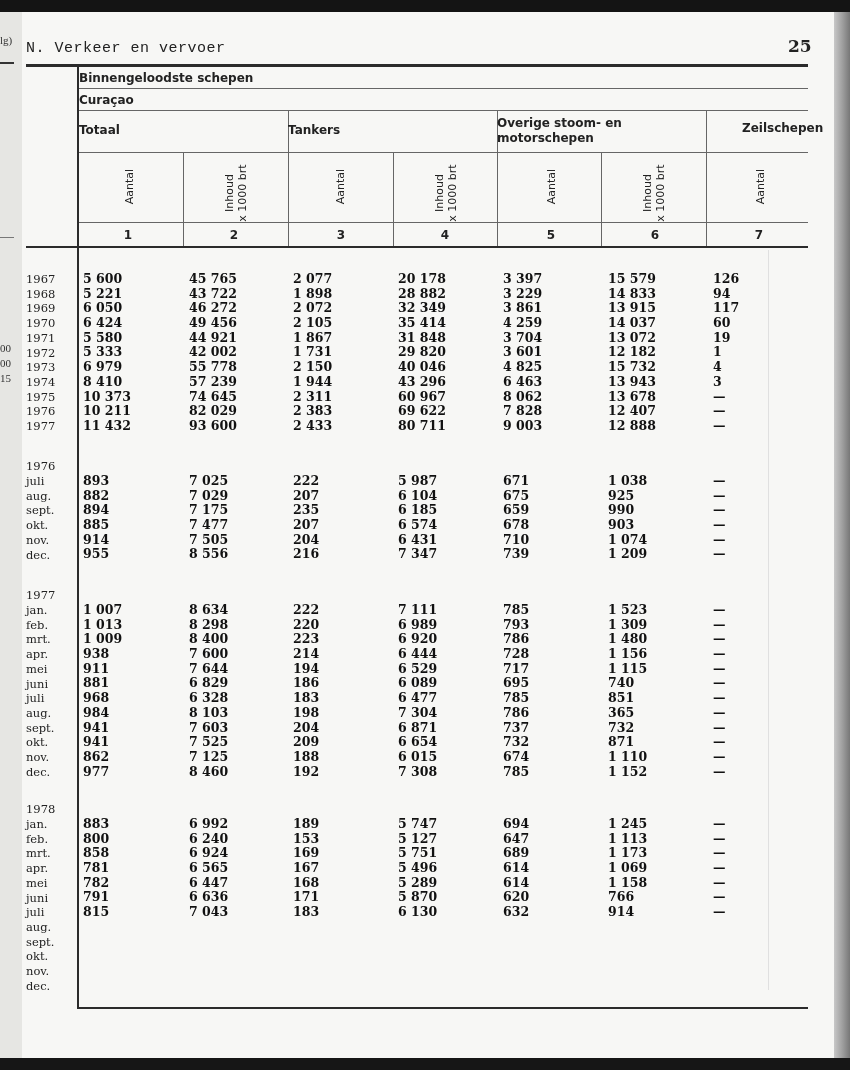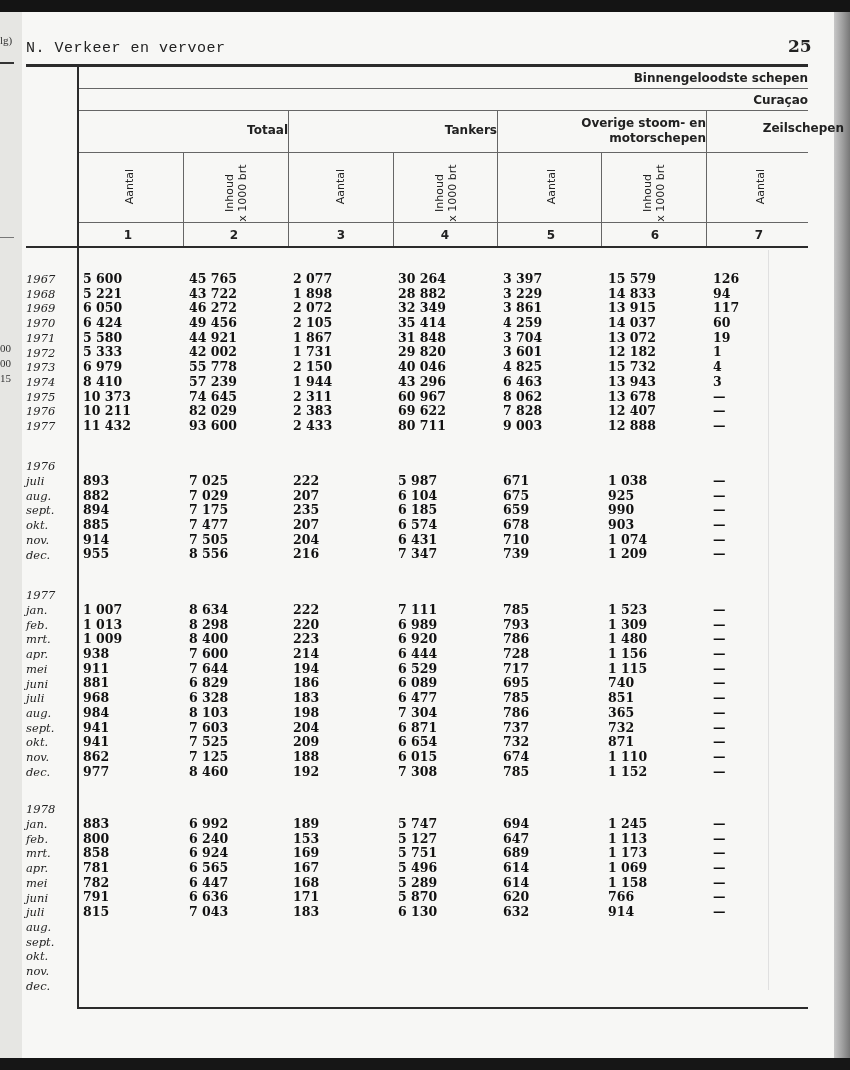--- a/index.html
+++ b/index.html
@@ -11,25 +11,25 @@
   .prev-page .frag { position:absolute; left:0; font-family:"Liberation Serif", serif; font-size:11px; color:#333; }
   .prev-page .line { position:absolute; left:0; width:14px; height:2px; background:#333; }
   .right-edge { position:absolute; left:834px; top:12px; width:16px; height:1046px; background:linear-gradient(90deg,#c8c8c8,#999 60%,#777); }
 
   .header-title { position:absolute; left:26px; top:40px; font-family:Liberation Mono, monospace; font-size:15px; color:#222; letter-spacing:0.5px; }
   .page-number { position:absolute; left:788px; top:36px; font-family:"DejaVu Serif", serif; font-weight:bold; font-size:17px; color:#222; }
 
   .rule { position:absolute; background:#2b2b2b; }
   .thin { position:absolute; background:#666; }
 
-  .hd { position:absolute; font-family:"DejaVu Sans", sans-serif; font-size:12px; color:#222; text-align:right; font-weight:bold; }
+  .hd { position:absolute; font-family:"DejaVu Sans", sans-serif; font-size:12px; color:#222; text-align:left; font-weight:bold; }
   .vt { position:absolute; font-family:"DejaVu Sans", sans-serif; font-size:11px; color:#222; transform:rotate(-90deg); transform-origin:center center; text-align:center; white-space:nowrap; line-height:13px; }
   .colnum { position:absolute; font-family:"DejaVu Sans", sans-serif; font-size:12px; font-weight:bold; color:#222; width:30px; text-align:center; }
 
-  .stub { position:absolute; left:26px; width:60px; font-family:"DejaVu Serif", serif; font-style:italic; font-size:11.5px; color:#222; line-height:14.7px; }
+  .stub { position:absolute; left:26px; width:60px; font-family:"DejaVu Serif", serif; font-size:11.5px; color:#222; line-height:14.7px; }
   .col { position:absolute; font-family:"DejaVu Serif", serif; font-size:12.5px; font-weight:bold; color:#111; line-height:14.7px; text-align:left; white-space:pre; }
   .col div { height:14.7px; }
 </style>
 </head>
 <body>
 
 <div class="top-band"></div>
 <div class="prev-page">
   <span class="frag" style="top:22px;">lg)</span>
   <div class="line" style="top:50px;"></div>
@@ -98,21 +98,21 @@
       <div>1972</div>
       <div>1973</div>
       <div>1974</div>
       <div>1975</div>
       <div>1976</div>
       <div>1977</div>
     </div>
     <div class="col" style="top: 272px; left: 83px; width: 90px;"><div>5 600</div><div>5 221</div><div>6 050</div><div>6 424</div><div>5 580</div><div>5 333</div><div>6 979</div><div>8 410</div><div>10 373</div><div>10 211</div><div>11 432</div></div>
     <div class="col" style="top: 272px; left: 189px; width: 90px;"><div>45 765</div><div>43 722</div><div>46 272</div><div>49 456</div><div>44 921</div><div>42 002</div><div>55 778</div><div>57 239</div><div>74 645</div><div>82 029</div><div>93 600</div></div>
     <div class="col" style="top: 272px; left: 293px; width: 90px;"><div>2 077</div><div>1 898</div><div>2 072</div><div>2 105</div><div>1 867</div><div>1 731</div><div>2 150</div><div>1 944</div><div>2 311</div><div>2 383</div><div>2 433</div></div>
-    <div class="col" style="top: 272px; left: 398px; width: 90px;"><div>30 264</div><div>28 882</div><div>32 349</div><div>35 414</div><div>31 848</div><div>29 820</div><div>40 046</div><div>43 296</div><div>60 967</div><div>69 622</div><div>80 711</div></div>
+    <div class="col" style="top: 272px; left: 398px; width: 90px;"><div>20 178</div><div>28 882</div><div>32 349</div><div>35 414</div><div>31 848</div><div>29 820</div><div>40 046</div><div>43 296</div><div>60 967</div><div>69 622</div><div>80 711</div></div>
     <div class="col" style="top: 272px; left: 503px; width: 90px;"><div>3 397</div><div>3 229</div><div>3 861</div><div>4 259</div><div>3 704</div><div>3 601</div><div>4 825</div><div>6 463</div><div>8 062</div><div>7 828</div><div>9 003</div></div>
     <div class="col" style="top: 272px; left: 608px; width: 90px;"><div>15 579</div><div>14 833</div><div>13 915</div><div>14 037</div><div>13 072</div><div>12 182</div><div>15 732</div><div>13 943</div><div>13 678</div><div>12 407</div><div>12 888</div></div>
     <div class="col" style="top: 272px; left: 713px; width: 90px;"><div style="padding-right: 4px;">126</div><div style="padding-right: 4px;">94</div><div style="padding-right: 4px;">117</div><div style="padding-right: 4px;">60</div><div style="padding-right: 4px;">19</div><div style="padding-right: 4px;">1</div><div style="padding-right: 4px;">4</div><div style="padding-right: 4px;">3</div><div style="padding-right: 4px;">—</div><div style="padding-right: 4px;">—</div><div style="padding-right: 4px;">—</div></div>
     <div class="stub" style="top: 459.3px;">
       <div>1976</div>
       <div>juli</div>
       <div>aug.</div>
       <div>sept.</div>
       <div>okt.</div>
       <div>nov.</div>

